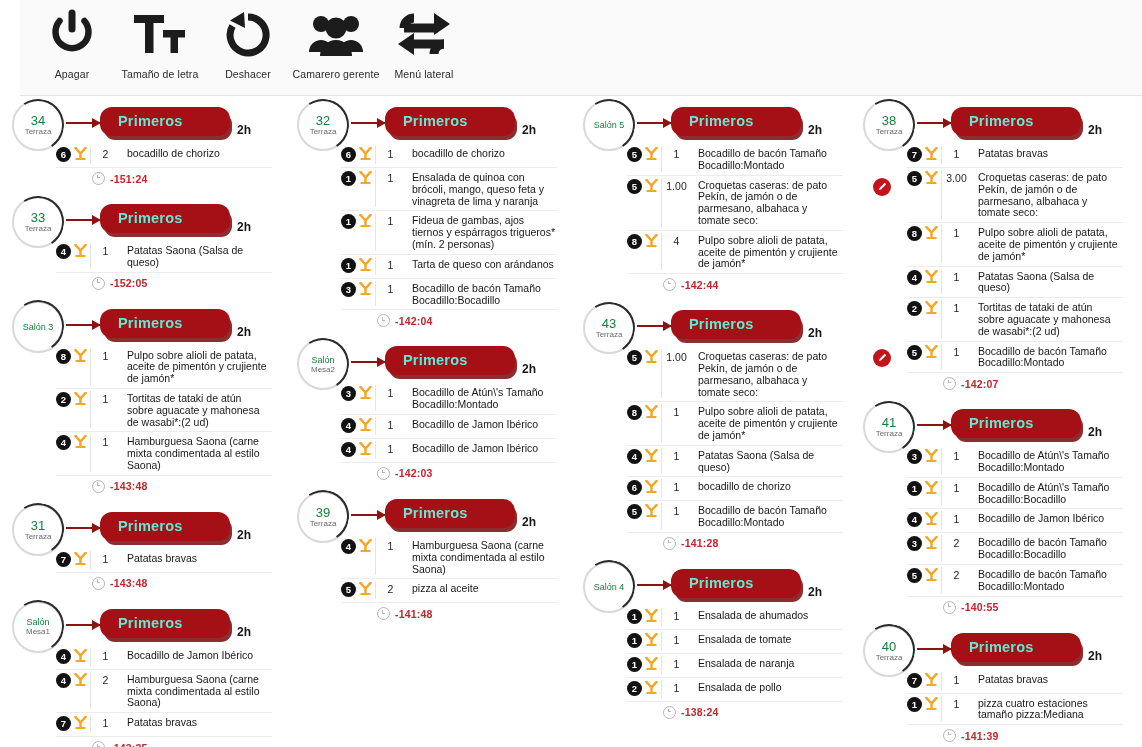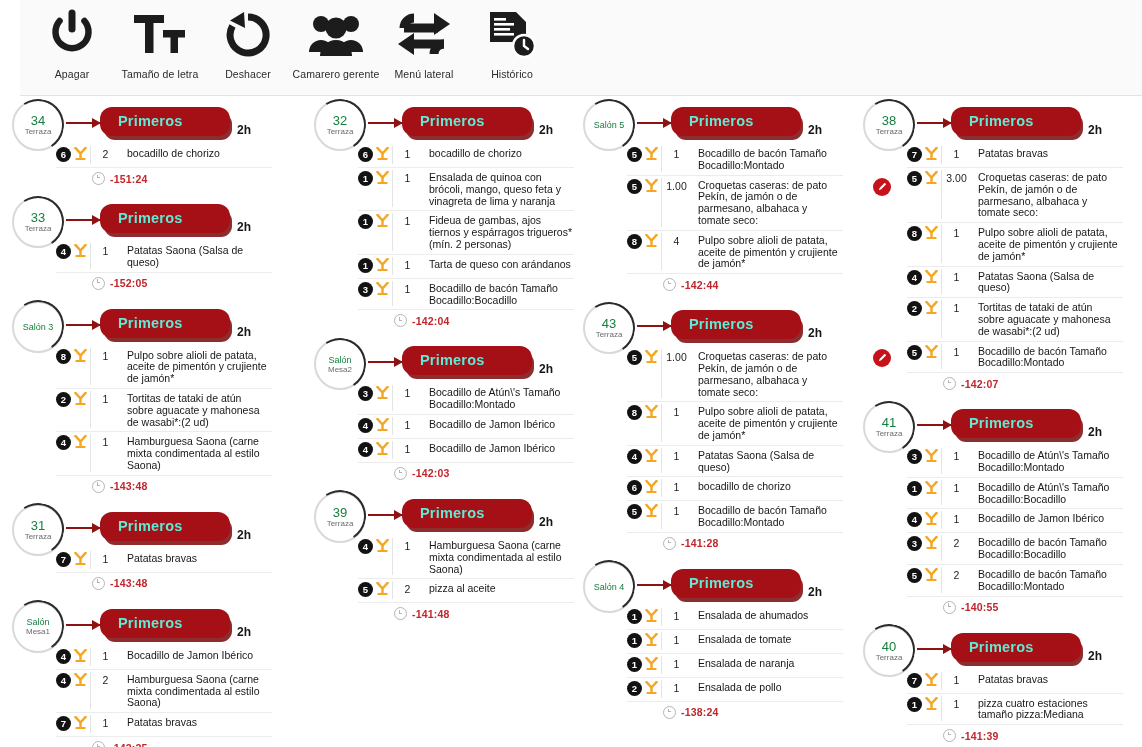--- a/index.html
+++ b/index.html
@@ -49,21 +49,21 @@
     position:relative;
     height:651px;
     box-sizing:border-box;
   }
   .col{
     position:absolute;
     top:0;
     width:278px;
   }
   .col-0{left:4px;}
-  .col-1{left:306px;}
+  .col-1{left:289px;}
   .col-2{left:575px;}
   .col-3{left:855px;}
 
   
   .ticket{
     position:relative;
     margin-bottom:6px;
     padding-bottom:2px;
   }
   .ticket-head{
@@ -291,34 +291,20 @@
           <path d="M8 17 h34" stroke="#1c1c1c" stroke-width="9" fill="none"></path>
           <path d="M8 17 a10 10 0 0 1 10 -10" stroke="#1c1c1c" stroke-width="9" fill="none"></path>
           <path d="M38 2 L54 13 L38 24 Z" fill="#1c1c1c"></path>
           <path d="M48 33 h-34" stroke="#1c1c1c" stroke-width="9" fill="none"></path>
           <path d="M48 33 a10 10 0 0 0 -10 10" stroke="#1c1c1c" stroke-width="9" fill="none"></path>
           <path d="M18 22 L2 33 L18 44 Z" fill="#1c1c1c"></path>
         </svg>
       </div>
       <div class="tool-label">Menú lateral</div>
     </div>
-    <div class="tool">
-      <div class="tool-ico">
-        <svg width="52" height="50" viewBox="0 0 52 50">
-          <path d="M4 2 h26 l10 10 v20 h-36 z" fill="#1c1c1c"></path>
-          <rect x="8" y="8" width="12" height="2.6" fill="#fff"></rect>
-          <rect x="8" y="13" width="20" height="2.6" fill="#fff"></rect>
-          <rect x="8" y="18" width="16" height="2.6" fill="#fff"></rect>
-          <rect x="8" y="23" width="20" height="2.6" fill="#fff"></rect>
-          <circle cx="38" cy="36" r="11" fill="#1c1c1c" stroke="#fff" stroke-width="2.5"></circle>
-          <path d="M38 30 v6 l4 3" stroke="#fff" stroke-width="2.4" fill="none" stroke-linecap="round"></path>
-        </svg>
-      </div>
-      <div class="tool-label">Histórico</div>
-    </div>
   </div>
 
 <div class="board" id="board">
     <div class="col col-0">
       <div class="ticket">
         <div class="ticket-head">
           <div class="table-ring">
             <div class="table-num">34</div>
             <div class="table-sub">Terraza</div>
           </div>

